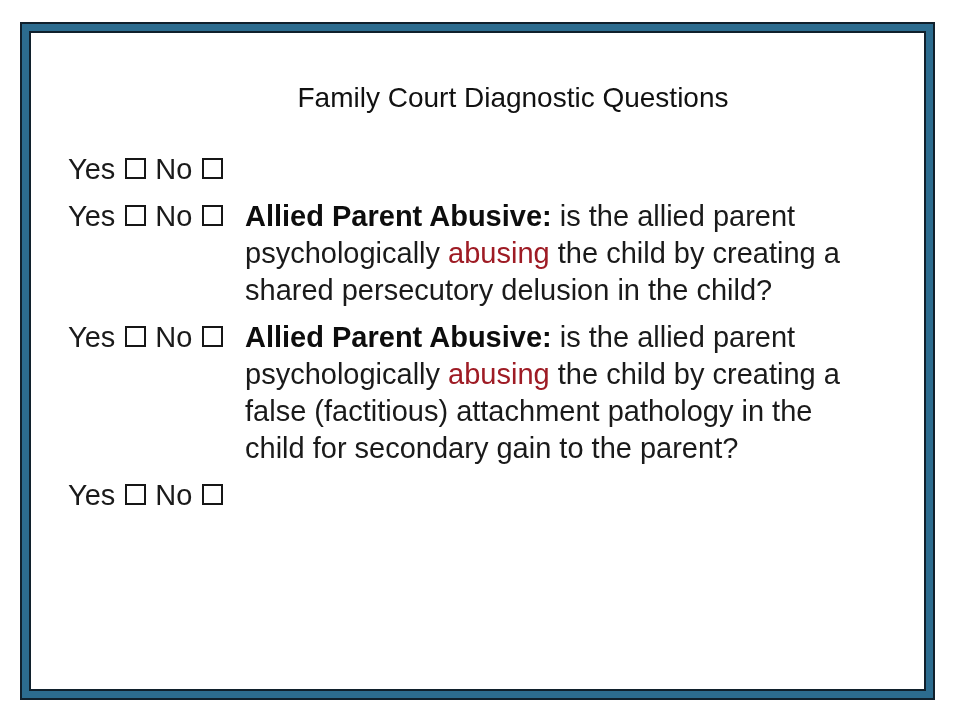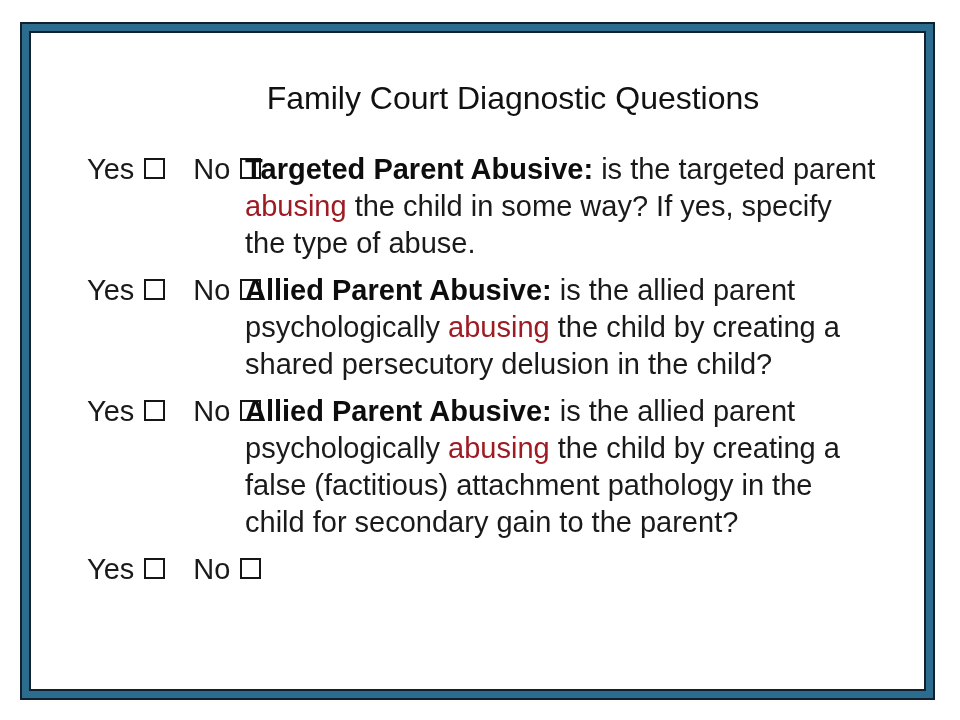--- a/index.html
+++ b/index.html
@@ -28,21 +28,21 @@
     border: 7px solid var(--teal);
   }
   .frame-inner {
     width: 100%; height: 100%;
     border: 2px solid var(--dark);
     background: #ffffff;
     padding: 45px 18px 0 37px;
     overflow: hidden;
   }
   .title {
-    font-size: 32px;
+    font-size: 28px;
     line-height: 40px;
     font-weight: 400;
     color: #111111;
     text-align: center;
     padding-left: 52px;
     margin-bottom: 33px;
     white-space: nowrap;
   }
   .question-row {
     display: flex;
@@ -51,21 +51,21 @@
     font-size: 29px;
     line-height: 37px;
   }
   .yesno {
     flex: none;
     width: 177px;
     display: flex;
     align-items: flex-start;
     white-space: nowrap;
   }
-  .yn-label { color: var(--ink); margin-left: 19px; }
+  .yn-label { color: var(--ink); }
   .checkbox {
     flex: none;
     width: 21px; height: 21px;
     border: 2.5px solid #161616;
     background: #ffffff;
     margin: 7px 9px 0 10px;
     cursor: pointer;
   }
   .checkbox:last-child { margin-right: 0; }
   .qtext {
@@ -84,23 +84,20 @@
     <div class="frame-inner">
       <h1 class="title">Family Court Diagnostic Questions</h1>
       <div id="question-list">
   <div class="question-row">
     <div class="yesno">
       <span class="yn-label">Yes</span>
       <span class="checkbox"></span>
       <span class="yn-label">No</span>
       <span class="checkbox"></span>
     </div>
-    <div class="qtext"><b>Targeted Parent Abusive:</b><span> is the targeted parent
-</span><span class="red">abusing</span><span> the child in some way? If yes, specify
-the type of abuse.</span></div>
   </div>
 
   <div class="question-row">
     <div class="yesno">
       <span class="yn-label">Yes</span>
       <span class="checkbox"></span>
       <span class="yn-label">No</span>
       <span class="checkbox"></span>
     </div>
     <div class="qtext"><b>Allied Parent Abusive:</b><span> is the allied parent

